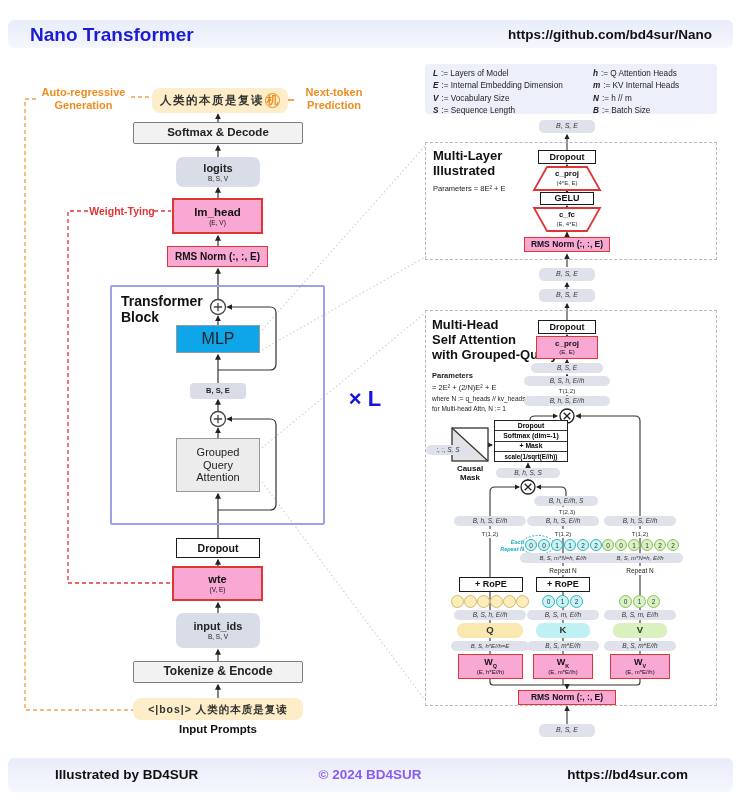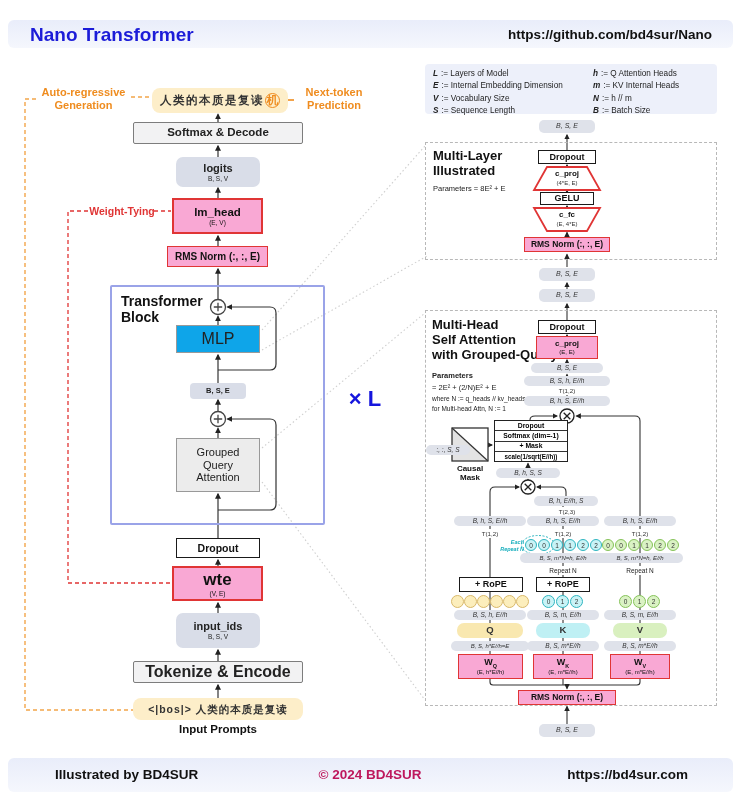--- a/index.html
+++ b/index.html
@@ -136,21 +136,21 @@
 
   <ellipse cx="538" cy="545" rx="16.5" ry="9.5" fill="none" stroke="#2fb5c0" stroke-width="1" stroke-dasharray="2,1.5"></ellipse>
 </svg>
 
 <div class="a band" style="left:8px;top:20px;width:725px;height:28px"></div>
 <div class="a b" style="left:30px;top:23px;width:220px;height:24px;justify-content:flex-start;font-size:19px;color:#1c1cd8">Nano Transformer</div>
 <div class="a b" style="left:430px;top:26px;width:282px;height:18px;justify-content:flex-end;font-size:13.5px;color:#111">https://github.com/bd4sur/Nano</div>
 
 <div class="a band" style="left:8px;top:758px;width:725px;height:34px"></div>
 <div class="a b" style="left:55px;top:766px;width:200px;height:18px;justify-content:flex-start;font-size:13.5px;color:#111">Illustrated by BD4SUR</div>
-<div class="a b" style="left:290px;top:766px;width:160px;height:18px;font-size:13.5px;color:#be185d">© 2024 BD4SUR</div>
+<div class="a b" style="left:290px;top:766px;width:160px;height:18px;font-size:13.5px;color:#8b5cf6">© 2024 BD4SUR</div>
 <div class="a b" style="left:500px;top:766px;width:188px;height:18px;justify-content:flex-end;font-size:13.5px;color:#111">https://bd4sur.com</div>
 
 <div class="a" style="left:425px;top:64px;width:292px;height:50px;background:#edf0fa;border-radius:4px"></div>
 <div class="a col" style="left:433px;top:69px;width:158px;height:46px;align-items:flex-start;justify-content:flex-start">
   <div class="lg-line">
         <i>L</i>
         <span>:= Layers of Model</span>
       </div>
   <div class="lg-line">
         <i>E</i>
@@ -229,30 +229,30 @@
   <span>Grouped</span>
       <span>Query</span>
       <span>Attention</span>
 </div>
 
 <div class="a b it" style="left:335px;top:385px;width:60px;height:28px;font-size:22px;color:#1515dd">× L</div>
 
 <div class="a kbox" style="left:176px;top:538px;width:84px;height:20px;font-size:10.5px">Dropout</div>
 
 <div class="a rbox col" style="left:172px;top:566px;width:91px;height:35px;border-width:2px">
-  <span class="it b" style="font-size:17px">wte</span>
+  <span class="it b" style="font-size:11px">wte</span>
   <span class="it" style="font-size:6.5px">(V, E)</span>
 </div>
 
 <div class="a pillbox col" style="left:176px;top:613px;width:84px;height:35px">
   <span class="it b" style="font-size:11px">input_ids</span>
   <span class="it" style="font-size:6.5px">B, S, V</span>
 </div>
 
-<div class="a gbox" style="left:133px;top:661px;width:170px;height:22px;font-size:16px">Tokenize &amp; Encode</div>
+<div class="a gbox" style="left:133px;top:661px;width:170px;height:22px;font-size:12px">Tokenize &amp; Encode</div>
 
 <div class="a ybox" style="left:133px;top:698px;width:170px;height:22px;font-size:10.5px;letter-spacing:1px">&lt;|bos|&gt; 人类的本质是复读</div>
 
 <div class="a b it" style="left:150px;top:723px;width:136px;height:14px;font-size:11.5px;color:#111">Input Prompts</div>
 
 <div class="a dim" style="left:539px;top:120px;width:56px;height:13px;font-size:7px">B, S, E</div>
 
 <div class="a dash" style="left:425px;top:142px;width:292px;height:118px"></div>
 <div class="a col b" style="left:433px;top:149px;width:110px;height:30px;align-items:flex-start;font-size:13px;color:#111">
   <span>Multi-Layer</span>

